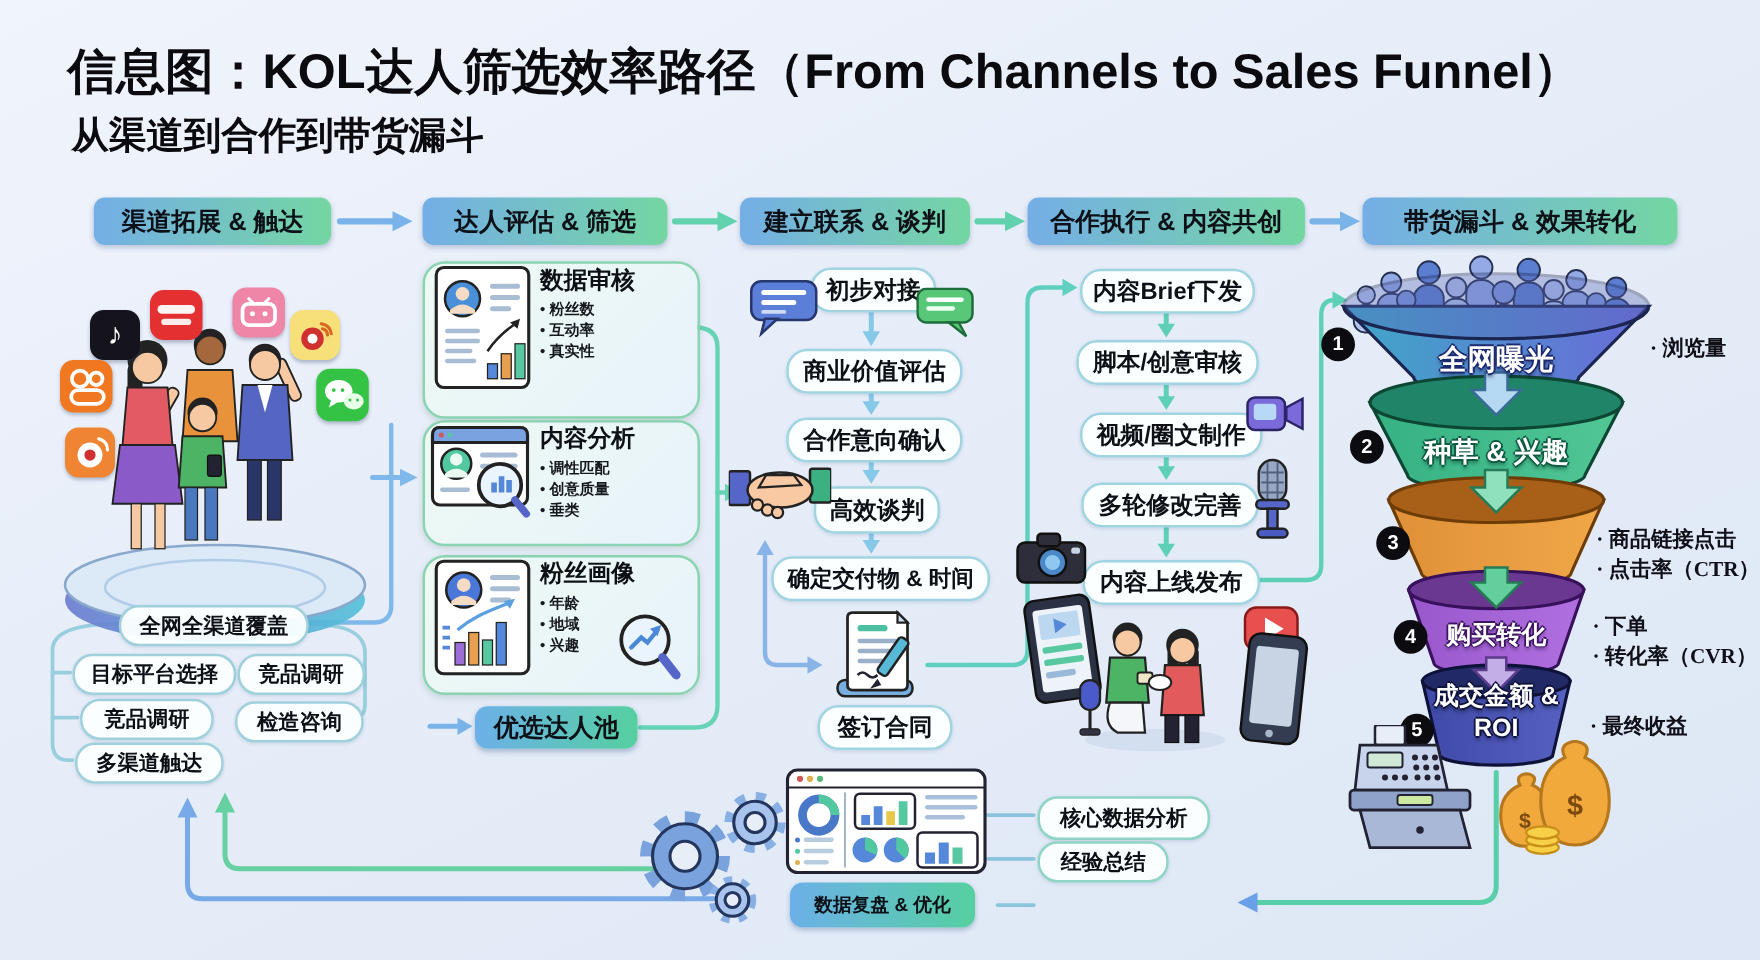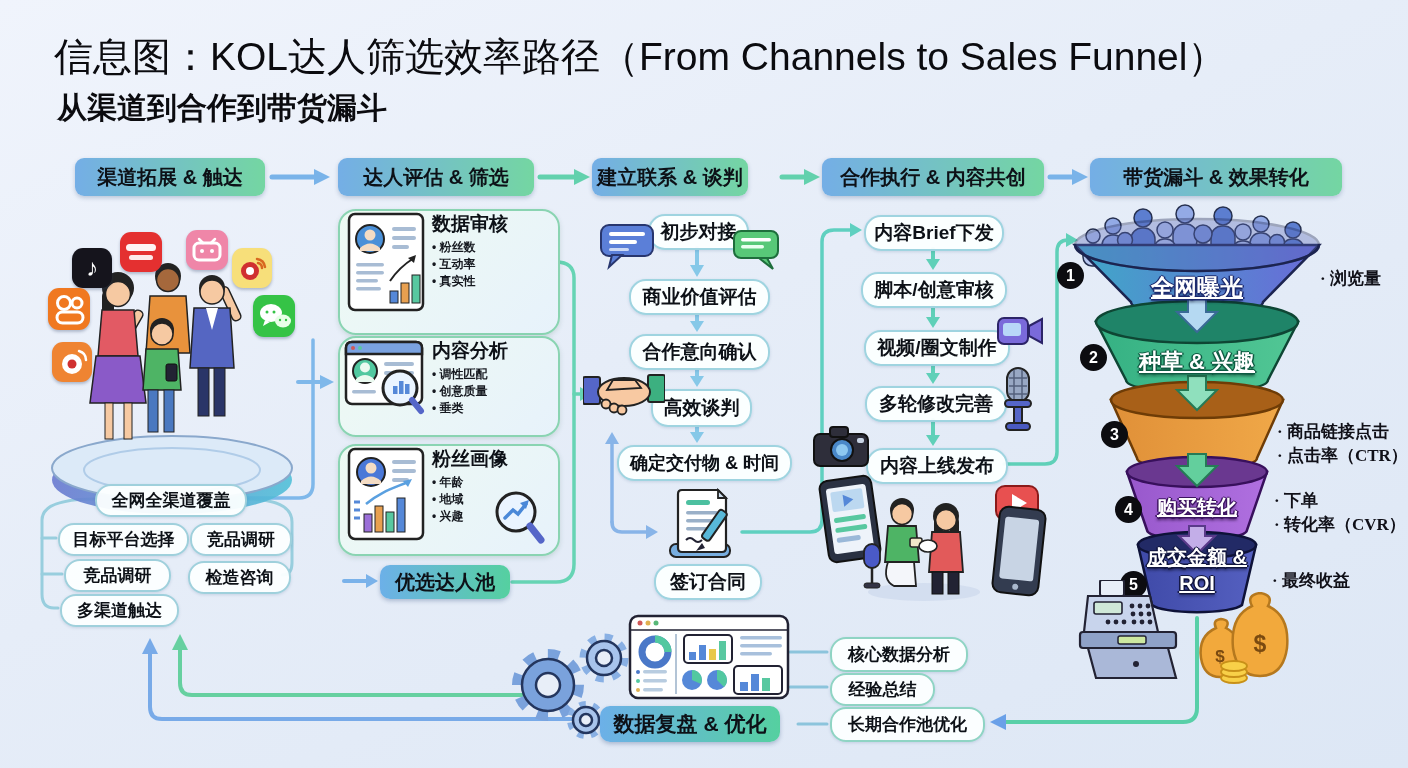--- a/index.html
+++ b/index.html
@@ -1,20 +1,20 @@
 <!DOCTYPE html>
 <html><head>
 <meta charset="utf-8">
 <style>
   html,body{margin:0;padding:0;}
   body{font-family:"Liberation Sans","DejaVu Sans",sans-serif;background:#dde6f4;}
   .canvas{position:relative;width:1408px;height:768px;overflow:hidden;
     background:linear-gradient(155deg,#f0f4fc 0%,#e6edf8 45%,#dde7f5 100%);}
   .abs{position:absolute;}
-  .title{left:54px;top:30px;font-size:39px;font-weight:400;color:#0b0b0f;letter-spacing:0;white-space:nowrap;}
+  .title{left:54px;top:30px;font-size:39px;font-weight:700;color:#0b0b0f;letter-spacing:0;white-space:nowrap;}
   .subtitle{left:57px;top:88px;font-size:30px;font-weight:900;color:#0b0b0f;white-space:nowrap;}
   .stage{top:158px;height:38px;border-radius:9px;display:flex;align-items:center;justify-content:center;
     background:linear-gradient(90deg,#74aee6,#74d6a2);font-size:20px;font-weight:900;color:#0d1117;
     box-shadow:0 2px 4px rgba(40,70,120,.25);white-space:nowrap;}
   .wpill{background:rgba(252,255,255,.95);border:2px solid #9fd0dc;border-radius:16px;height:29px;
     display:flex;align-items:center;justify-content:center;font-size:17px;font-weight:900;color:#0d1117;
     box-shadow:0 1px 3px rgba(60,90,140,.18);white-space:nowrap;}
   .step{background:rgba(252,255,255,.96);border:2px solid #9fd4e0;border-radius:17px;
     display:flex;align-items:center;justify-content:center;font-size:19px;font-weight:900;color:#0d1117;
     box-shadow:0 1px 3px rgba(60,90,140,.18);white-space:nowrap;}
@@ -22,21 +22,21 @@
     background:linear-gradient(90deg,#6cb0e8,#55d0a0);font-weight:900;color:#0d1117;
     box-shadow:0 2px 4px rgba(40,70,120,.3);white-space:nowrap;}
   .card{left:338px;width:218px;background:linear-gradient(135deg,#eefaf3,#e7f2fb);
     border:2px solid #8ad4b2;border-radius:18px;box-shadow:0 2px 5px rgba(60,110,90,.18);
     display:flex;align-items:flex-start;}
   .card-art{flex:0 0 92px;display:flex;align-items:center;justify-content:center;}
   .card-txt{flex:1;padding-right:4px;}
   .card-title{font-size:19px;font-weight:900;color:#0d1117;margin-bottom:2px;}
   .card-bullet{font-size:12px;font-weight:700;color:#15181f;line-height:1.4;}
   .card-bullet::before{content:"• ";}
-  .flabel{color:#fff;font-weight:900;text-align:center;text-decoration:underline;}
+  .flabel{color:#fff;font-weight:900;text-align:center;}
   .t1s{text-shadow:-1.5px 0 #1c2a6e,1.5px 0 #1c2a6e,0 -1.5px #1c2a6e,0 1.5px #1c2a6e,0 3px 3px rgba(10,15,50,.5);}
   .t2s{text-shadow:-1.5px 0 #0e5a42,1.5px 0 #0e5a42,0 -1.5px #0e5a42,0 1.5px #0e5a42,0 3px 3px rgba(5,40,28,.5);}
   .t3s{text-shadow:-1.5px 0 #7a4408,1.5px 0 #7a4408,0 -1.5px #7a4408,0 1.5px #7a4408,0 3px 3px rgba(70,40,5,.5);}
   .t4s{text-shadow:-1.5px 0 #3c1460,1.5px 0 #3c1460,0 -1.5px #3c1460,0 1.5px #3c1460,0 3px 3px rgba(30,8,50,.5);}
   .t5s{text-shadow:-1.5px 0 #10143c,1.5px 0 #10143c,0 -1.5px #10143c,0 1.5px #10143c,0 3px 3px rgba(8,10,35,.5);}
   .fnum{width:27px;height:27px;border-radius:50%;background:#0c0c10;color:#fff;
     display:flex;align-items:center;justify-content:center;font-size:16px;font-weight:900;}
   .fnote{font-size:17px;font-weight:900;color:#101018;line-height:24px;white-space:nowrap;font-family:Liberation Serif, serif;}
   .appicon{border-radius:11px;box-shadow:0 2px 3px rgba(40,60,100,.3);display:flex;align-items:center;justify-content:center;}
 </style>
@@ -110,21 +110,21 @@
       <polygon points="172,650 188,650 180,634" fill="#66d0a0"></polygon>
     <path d="M 600 719 L 162 719 Q 150 719 150 707 L 150 652" stroke="#78aae8" stroke-width="4"></path>
       <polygon points="142,654 158,654 150,638" fill="#78aae8"></polygon>
   </svg>
 
   <div class="abs title">信息图：KOL达人筛选效率路径（From Channels to Sales Funnel）</div>
   <div class="abs subtitle">从渠道到合作到带货漏斗</div>
 
   <div class="abs stage" style="left:75px;width:190px">渠道拓展 &amp; 触达</div>
   <div class="abs stage" style="left:338px;width:196px">达人评估 &amp; 筛选</div>
-  <div class="abs stage" style="left:592px;width:156px">建立联系 &amp; 谈判</div>
+  <div class="abs stage" style="left:592px;width:184px">建立联系 &amp; 谈判</div>
   <div class="abs stage" style="left:822px;width:222px">合作执行 &amp; 内容共创</div>
   <div class="abs stage" style="left:1090px;width:252px">带货漏斗 &amp; 效果转化</div>
 
   <svg class="abs" style="left:40px;top:218px" width="265" height="320" viewBox="0 0 265 320">
     <defs>
         <linearGradient id="gp" x1="0" y1="0" x2="1" y2="0">
           <stop offset="0" stop-color="#6a7ad0"></stop>
           <stop offset="1" stop-color="#52c0d8"></stop>
         </linearGradient>
       </defs>
@@ -606,18 +606,17 @@
     <circle cx="64" cy="66" r="10" fill="#5588d8"></circle>
       <path d="M64 66 L64 56 A 10 10 0 0 1 73 70 Z" fill="#52c8a0"></path>
     <circle cx="89" cy="66" r="10" fill="#5588d8"></circle>
       <path d="M89 66 L89 56 A 10 10 0 0 1 96 73 Z" fill="#52c8a0"></path>
     <rect x="106" y="52" width="48" height="28" rx="4" fill="#fff" stroke="#223" stroke-width="2"></rect>
     <rect x="112" y="68" width="8" height="9" fill="#5588d8"></rect>
       <rect x="123" y="60" width="8" height="17" fill="#5588d8"></rect>
       <rect x="134" y="64" width="8" height="13" fill="#58c8a0"></rect>
   </svg>
 
-  <div class="abs gpill" style="left:600px;top:706px;width:180px;height:36px;font-size:21px">数据复盘 &amp; 优化</div>
+  <div class="abs gpill" style="left:632px;top:706px;width:148px;height:36px;font-size:15px">数据复盘 &amp; 优化</div>
   <div class="abs wpill" style="left:830px;top:637px;width:134px;height:31px;border-color:#8fd4c4">核心数据分析</div>
   <div class="abs wpill" style="left:830px;top:673px;width:101px;height:29px;border-color:#8fd4c4">经验总结</div>
-  <div class="abs wpill" style="left:830px;top:707px;width:151px;height:31px;border-color:#8fd4c4">长期合作池优化</div>
 
 </div>
 
 </body></html>

